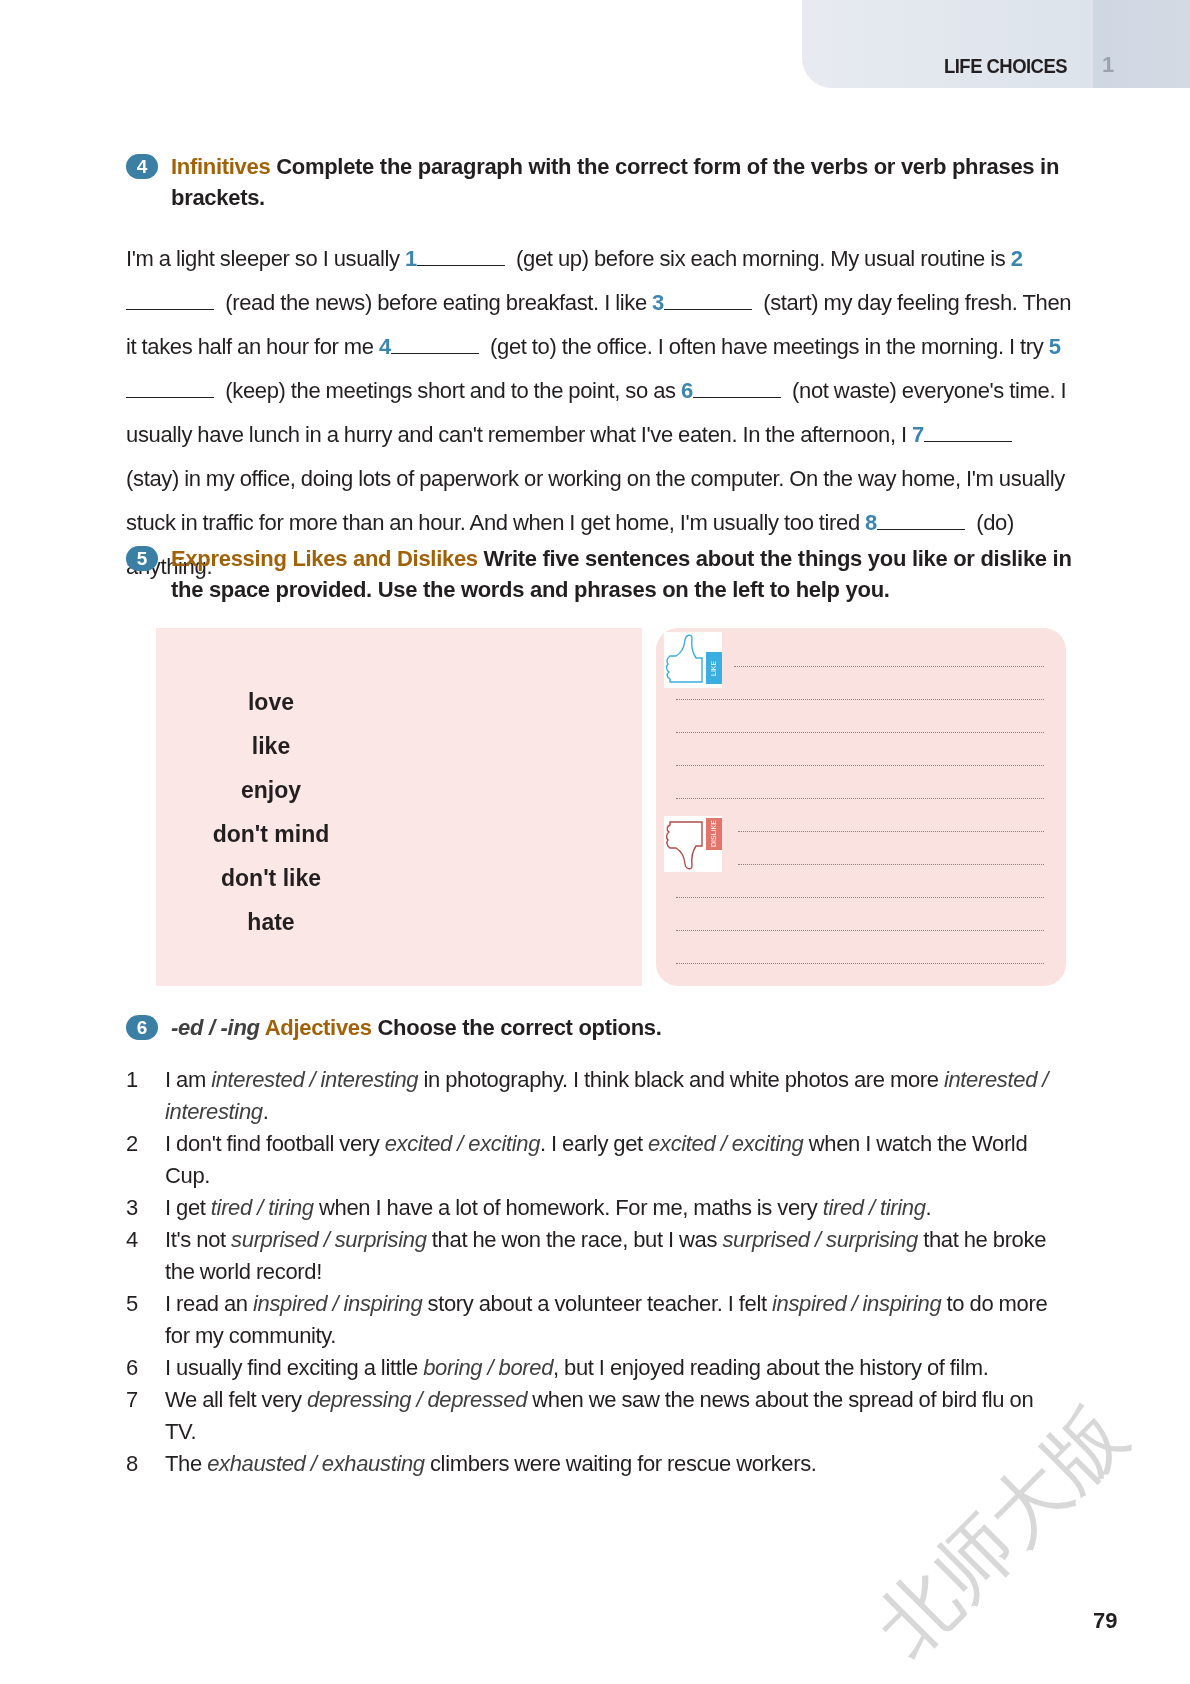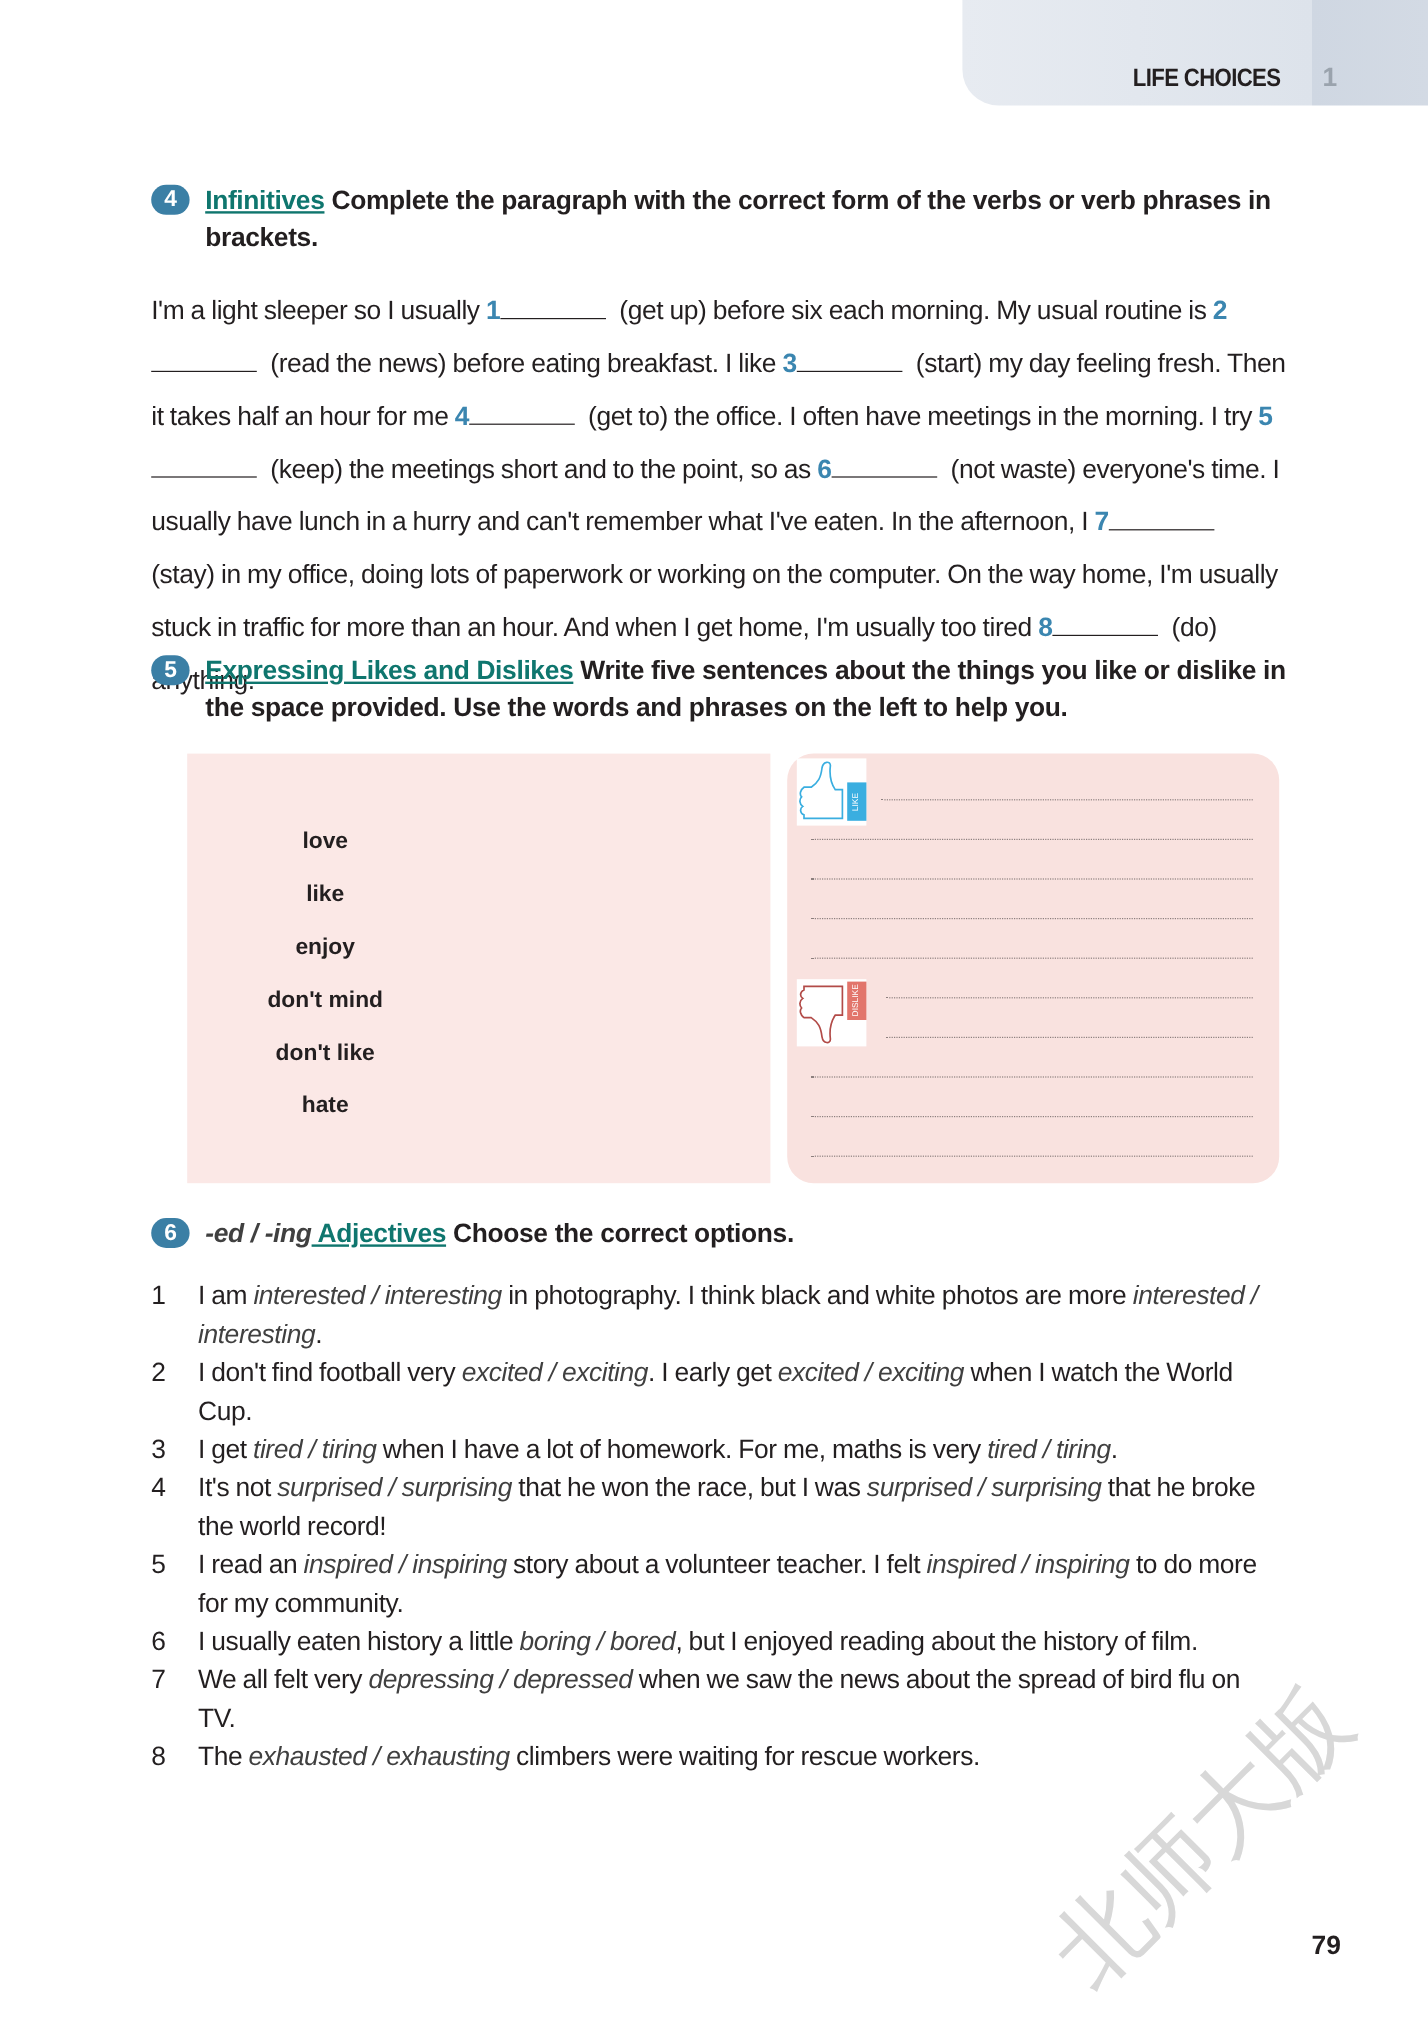--- a/index.html
+++ b/index.html
@@ -19,29 +19,29 @@
   }
   .header-num {
     position: absolute; left: 1102px; top: 52px; font-weight: bold; font-size: 22px; color: #9aa3ad;
   }
   .task { position: absolute; left: 126px; width: 950px; }
   .task-head { position: relative; padding-left: 45px; font-size: 22px; font-weight: bold; line-height: 31px; letter-spacing: -0.3px; }
   .badge {
     position: absolute; left: 0; top: 3px; width: 32px; height: 25px; border-radius: 13px;
     background: #3b7fa5; color: #fff; font-size: 19px; font-weight: bold; text-align: center; line-height: 25px;
   }
-  .accent { color: #0f766e; text-decoration: underline; }
+  .accent { color: #a16207; }
   .accent-i { color: #404040; font-style: italic; }
   .para { font-size: 22px; line-height: 44px; letter-spacing: -0.35px; word-spacing: -0.5px; color: #231f20; }
   .blank-num { color: #3b86b0; font-weight: bold; }
   .blank { display: inline-block; width: 88px; border-bottom: 1.5px solid #231f20; margin-right: 6px; height: 20px; vertical-align: baseline; }
   .box-left {
     position: absolute; left: 156px; top: 628px; width: 486px; height: 358px; background: #fbe8e6;
   }
-  .verbs { position: absolute; left: 30px; top: 52px; width: 170px; text-align: center; font-weight: bold; font-size: 19px; }
+  .verbs { position: absolute; left: 30px; top: 52px; width: 170px; text-align: center; font-weight: bold; font-size: 23px; }
   .verbs div { height: 44px; line-height: 44px; }
   .activities { position: absolute; left: 212px; top: 30px; font-size: 23px; letter-spacing: 0.1px; }
   .activities div { height: 32px; line-height: 32px; }
   .box-right {
     position: absolute; left: 656px; top: 628px; width: 410px; height: 358px;
     background: #f9e2df; border-radius: 22px;
   }
   .line { position: absolute; right: 22px; border-bottom: 1.5px dotted #8c7f7e; }
   .thumb { position: absolute; width: 58px; height: 56px; background: #fff; }
   .thumb svg { position: absolute; left: 0; top: 0; }
@@ -118,21 +118,21 @@
     <span class="badge">6</span>
     <span class="accent-i">-ed / -ing</span><span class="accent"> Adjectives</span><span> Choose the correct options.</span>
   </div>
 </div>
 <div class="exlist" id="exlist">
     <div class="exitem"><span class="n">1</span><span>I am </span><span class="accent-i">interested / interesting</span><span> in photography. I think black and white photos are more </span><span class="accent-i">interested / interesting</span><span>.</span></div>
     <div class="exitem"><span class="n">2</span><span>I don't find football very </span><span class="accent-i">excited / exciting</span><span>. I early get </span><span class="accent-i">excited / exciting</span><span> when I watch the World Cup.</span></div>
     <div class="exitem"><span class="n">3</span><span>I get </span><span class="accent-i">tired / tiring</span><span> when I have a lot of homework. For me, maths is very </span><span class="accent-i">tired / tiring</span><span>.</span></div>
     <div class="exitem"><span class="n">4</span><span>It's not </span><span class="accent-i">surprised / surprising</span><span> that he won the race, but I was </span><span class="accent-i">surprised / surprising</span><span> that he broke the world record!</span></div>
     <div class="exitem"><span class="n">5</span><span>I read an </span><span class="accent-i">inspired / inspiring</span><span> story about a volunteer teacher. I felt </span><span class="accent-i">inspired / inspiring</span><span> to do more for my community.</span></div>
-    <div class="exitem"><span class="n">6</span><span>I usually eaten history a little </span><span class="accent-i">boring / bored</span><span>, but I enjoyed reading about the history of film.</span></div>
+    <div class="exitem"><span class="n">6</span><span>I usually find exciting a little </span><span class="accent-i">boring / bored</span><span>, but I enjoyed reading about the history of film.</span></div>
     <div class="exitem"><span class="n">7</span><span>We all felt very </span><span class="accent-i">depressing / depressed</span><span> when we saw the news about the spread of bird flu on TV.</span></div>
     <div class="exitem"><span class="n">8</span><span>The </span><span class="accent-i">exhausted / exhausting</span><span> climbers were waiting for rescue workers.</span></div>
   </div>
 
 <svg class="watermark" viewBox="0 0 310 310">
   <text x="0" y="0" transform="translate(40 300) rotate(-45)" font-size="78" fill="#d8d8d8" font-family="DejaVu Sans, sans-serif">北师大版</text>
 </svg>
 <div class="page-num">79</div>
 
 </body></html>

